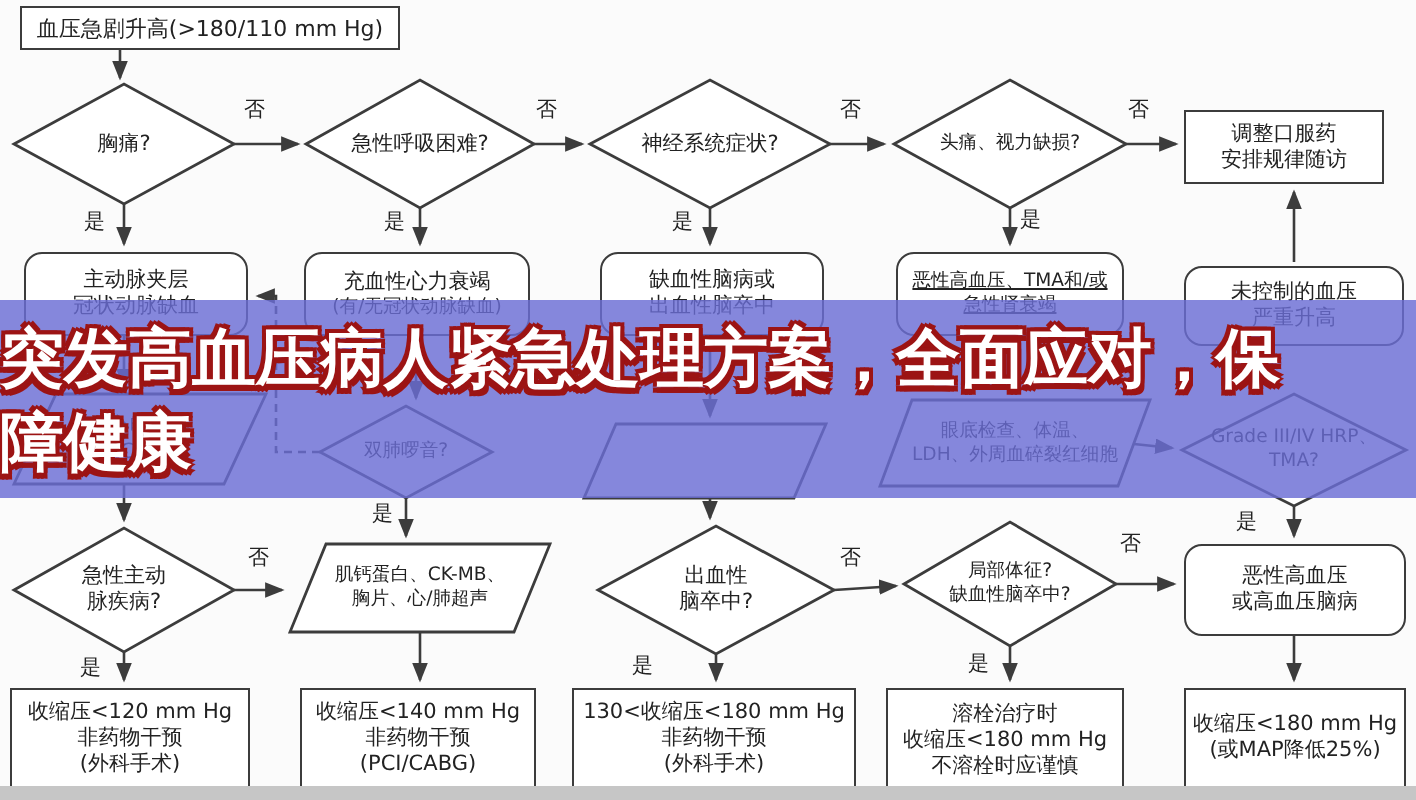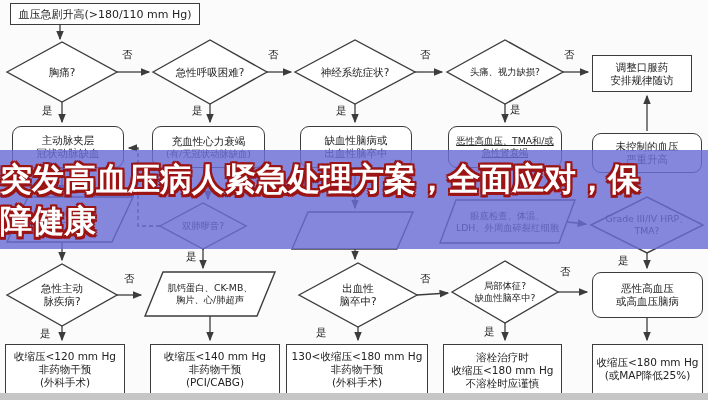--- a/index.html
+++ b/index.html
@@ -119,21 +119,21 @@
     <span>恶性高血压</span>
     <span>或高血压脑病</span>
   </div>
 
   <div class="node rect" style="left:5px;top:344px;width:120px;height:50px;">
     <span>收缩压&lt;120 mm Hg</span>
     <span>非药物干预</span>
     <span>(外科手术)</span>
   </div>
 
-  <div class="node rect" style="left:150px;top:344px;width:130px;height:50px;">
+  <div class="node rect" style="left:150px;top:344px;width:118px;height:50px;">
     <span>收缩压&lt;140 mm Hg</span>
     <span>非药物干预</span>
     <span>(PCI/CABG)</span>
   </div>
 
   <div class="node rect" style="left:286px;top:344px;width:142px;height:50px;">
     <span>130&lt;收缩压&lt;180 mm Hg</span>
     <span>非药物干预</span>
     <span>(外科手术)</span>
   </div>

